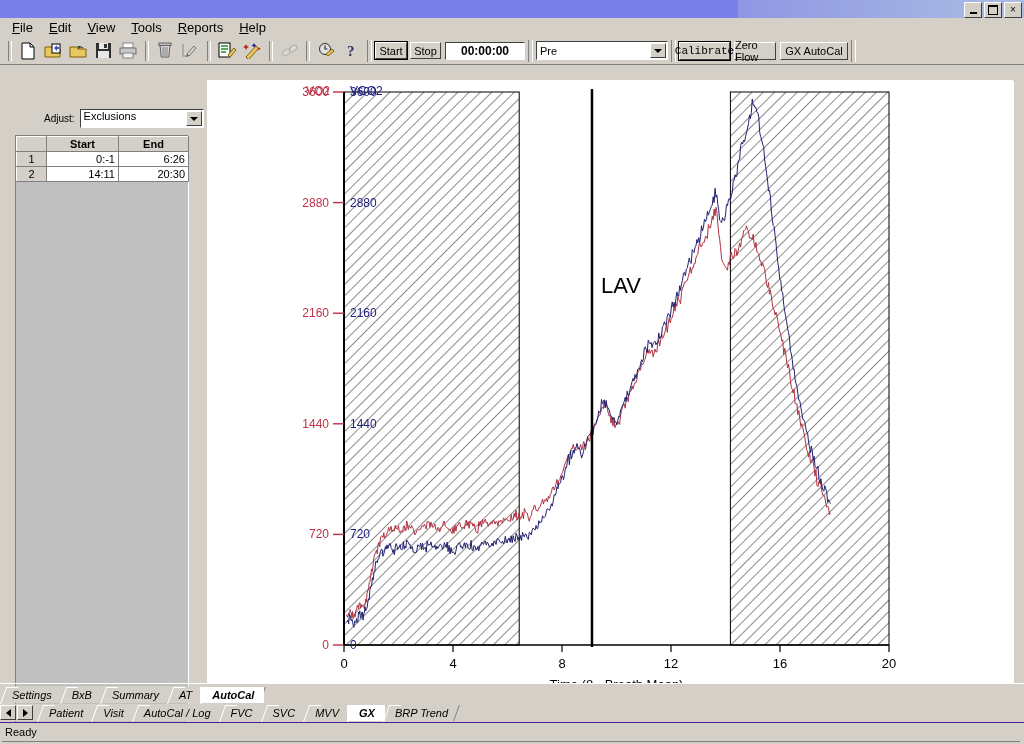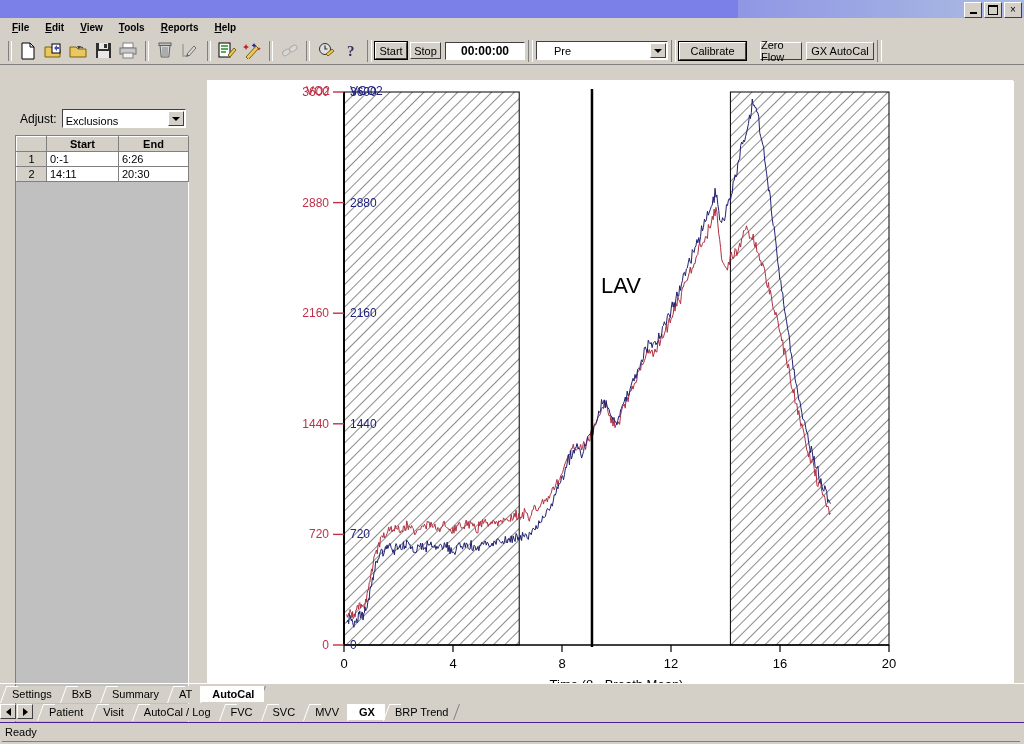--- a/index.html
+++ b/index.html
@@ -34,21 +34,21 @@
     font-size:9px;line-height:9px;color:#000;font-family:"Liberation Sans",sans-serif;
   }
 
   
   .menubar{
     position:absolute;left:0;top:18px;width:1024px;height:19px;
     background:#d4d0c8;display:flex;align-items:center;padding-left:4px;
     box-sizing:border-box;
   }
   .menu-item{
-    padding:2px 8px;font-size:10px;color:#000;cursor:default;font-weight:bold;
+    padding:2px 8px;font-size:13px;color:#000;cursor:default;
   }
   .menu-item u{text-decoration:underline;}
 
   
   .toolbar{
     position:absolute;left:0;top:37px;width:1024px;height:28px;
     background:#d4d0c8;display:flex;align-items:center;padding-left:4px;
     box-sizing:border-box;
     border-bottom:1px solid #808080;
   }
@@ -75,47 +75,47 @@
     border-right:1px solid #fff;border-bottom:1px solid #fff;
     display:flex;align-items:center;justify-content:center;
     font-size:12px;font-weight:bold;color:#000;box-sizing:border-box;
   }
   .combo{
     width:132px;height:19px;background:#fff;
     border-top:1px solid #404040;border-left:1px solid #404040;
     border-right:1px solid #fff;border-bottom:1px solid #fff;
     display:flex;align-items:center;box-sizing:border-box;position:relative;
   }
-  .combo .cval{padding-left:17px;font-size:11px;color:#000;}
+  .combo .cval{padding-left:3px;font-size:11px;color:#000;}
   .combo .carrow{
     position:absolute;right:1px;top:1px;width:16px;height:15px;
     background:#d4d0c8;border-top:1px solid #fff;border-left:1px solid #fff;
     border-right:1px solid #404040;border-bottom:1px solid #404040;
     display:flex;align-items:center;justify-content:center;box-sizing:border-box;
   }
   .arrow-dn{width:0;height:0;border-left:4px solid transparent;border-right:4px solid transparent;border-top:4px solid #000;}
-  .btn-calibrate{width:67px;height:18px;margin-right:14px;position:relative;}
+  .btn-calibrate{width:51px;height:18px;margin-right:4px;position:relative;font-family:Liberation Mono, monospace;}
   .btn-calibrate::after{content:"";position:absolute;left:-2px;top:-2px;right:-2px;bottom:-2px;border:1px solid #000;}
   .btn-zeroflow{width:42px;height:18px;margin-right:4px;}
   .btn-autocal{width:68px;height:18px;}
 
   
   .client{
     position:absolute;left:0;top:66px;width:1024px;height:618px;background:#d4d0c8;
   }
 
   
   .leftpanel{position:absolute;left:8px;top:16px;width:190px;height:608px;}
   .adjust-row{position:absolute;left:12px;top:27px;display:flex;align-items:center;}
-  .adjust-lbl{font-size:12px;color:#000;margin-right:5px;}
+  .adjust-lbl{font-size:10px;color:#000;margin-right:5px;margin-left:24px;}
   .adjust-combo{
     width:124px;height:19px;background:#fff;position:relative;box-sizing:border-box;
     border-top:1px solid #404040;border-left:1px solid #404040;
     border-right:1px solid #fff;border-bottom:1px solid #fff;
-    display:flex;align-items:flex-end;
+    display:flex;align-items:flex-start;
   }
   .adjust-combo .cval{padding-left:3px;font-size:11px;}
   .adjust-combo .carrow{
     position:absolute;right:1px;top:1px;width:16px;height:15px;
     background:#d4d0c8;border-top:1px solid #fff;border-left:1px solid #fff;
     border-right:1px solid #404040;border-bottom:1px solid #404040;
     display:flex;align-items:center;justify-content:center;box-sizing:border-box;
   }
 
   .grid-wrap{
@@ -134,21 +134,21 @@
     background:#d4d0c8;text-align:center;font-weight:bold;
     border-top:1px solid #fff;border-left:1px solid #fff;
     border-right:1px solid #808080;border-bottom:1px solid #808080;
   }
   table.grid td.rowhdr{
     background:#d4d0c8;text-align:center;width:30px;
     border-top:1px solid #fff;border-left:1px solid #fff;
     border-right:1px solid #808080;border-bottom:1px solid #808080;
   }
   table.grid td.cell{
-    background:#fff;text-align:left;
+    background:#fff;text-align:right;
     border-right:1px solid #808080;border-bottom:1px solid #808080;
     border-top:1px solid #fff;border-left:1px solid #fff;
   }
   table.grid th.c0{width:30px;}
   table.grid th.c1,table.grid td.c1{width:72px;}
   table.grid th.c2,table.grid td.c2{width:70px;}
 
   
   .chartpanel{
     position:absolute;left:207px;top:14px;width:806px;height:603px;
@@ -158,21 +158,21 @@
     box-shadow:1px 1px 0 #808080;
   }
   .chartframe{position:absolute;left:0;top:0;width:806px;height:603px;}
 
   
   .tabbar{
     position:absolute;left:0;width:1024px;height:17px;background:#d4d0c8;
   }
   .tabbar.row1{top:686px;}
   .tabbar.row2{top:704px;}
-  .tabstrip{position:relative;height:17px;display:flex;align-items:flex-start;}
+  .tabstrip{position:relative;height:17px;display:flex;align-items:center;font-style:italic;}
   .tab{
     position:relative;height:16px;display:flex;align-items:center;
     padding:0 10px 0 12px;font-size:11px;color:#000;
     background:#d4d0c8;margin-right:-2px;
   }
   .tab .slash-l{
     position:absolute;left:0;top:0;width:11px;height:16px;
     border-left:1px solid #fff;
     transform:skewX(-20deg);transform-origin:bottom left;
     border-top:1px solid #fff;

